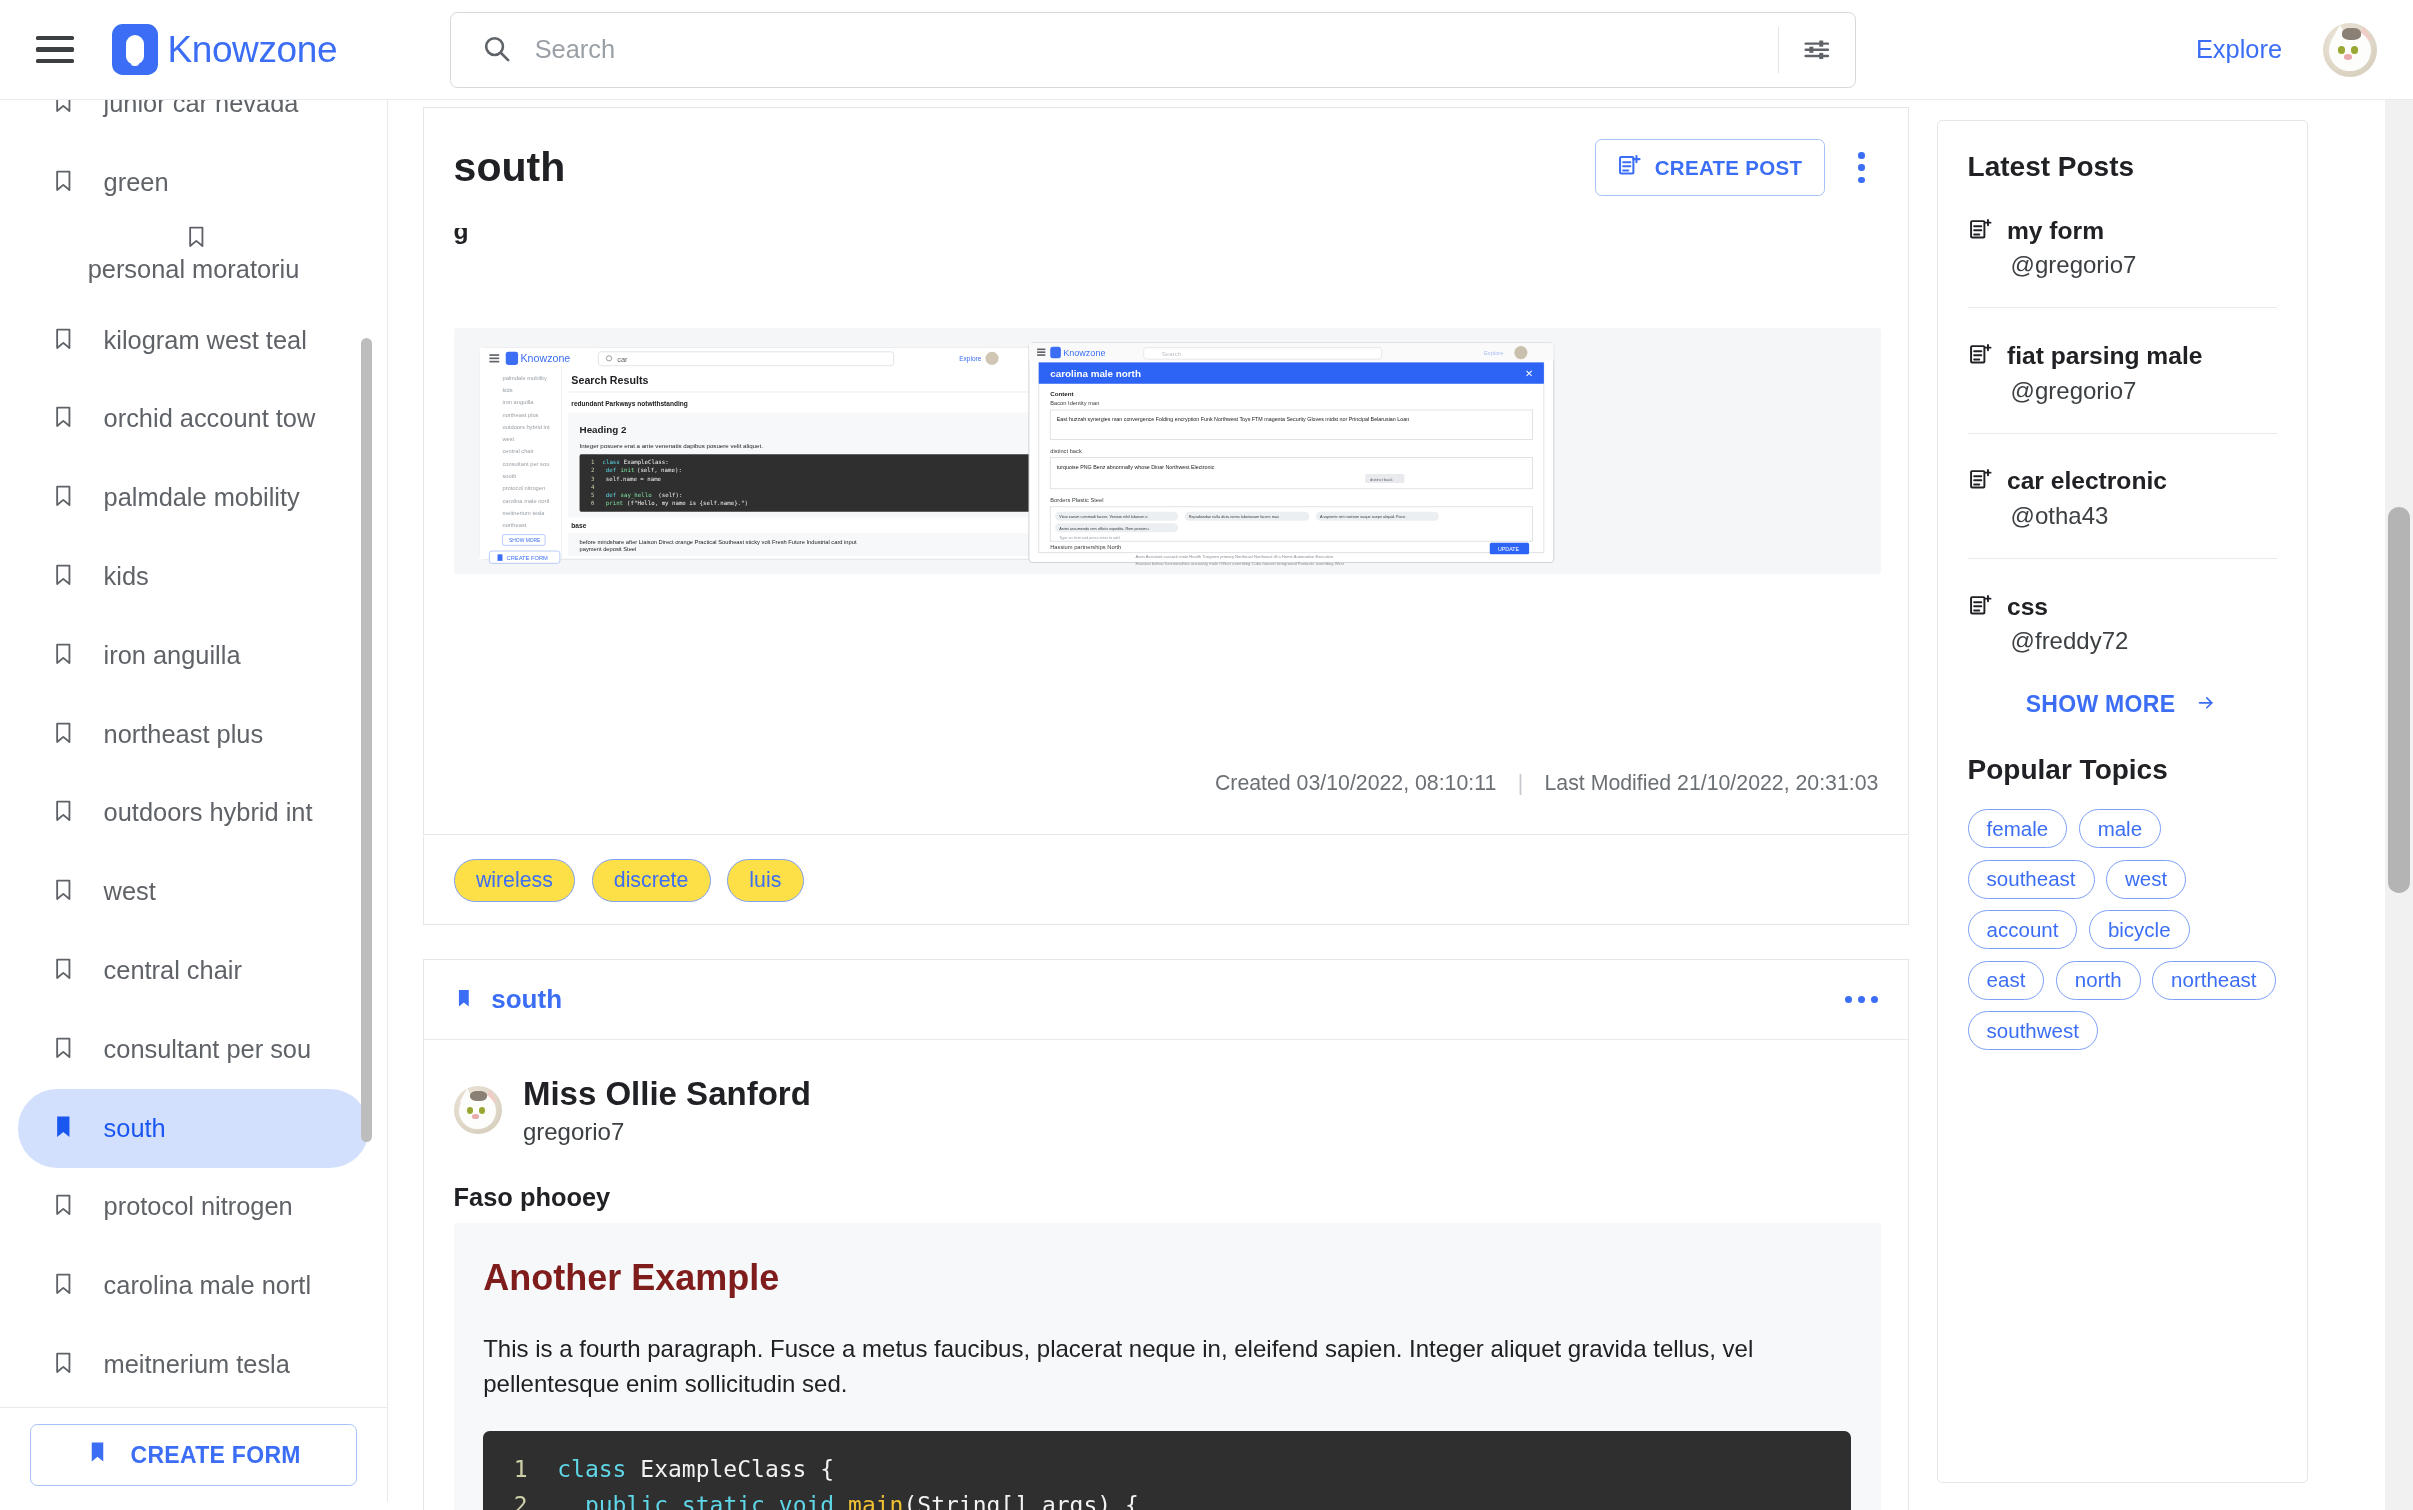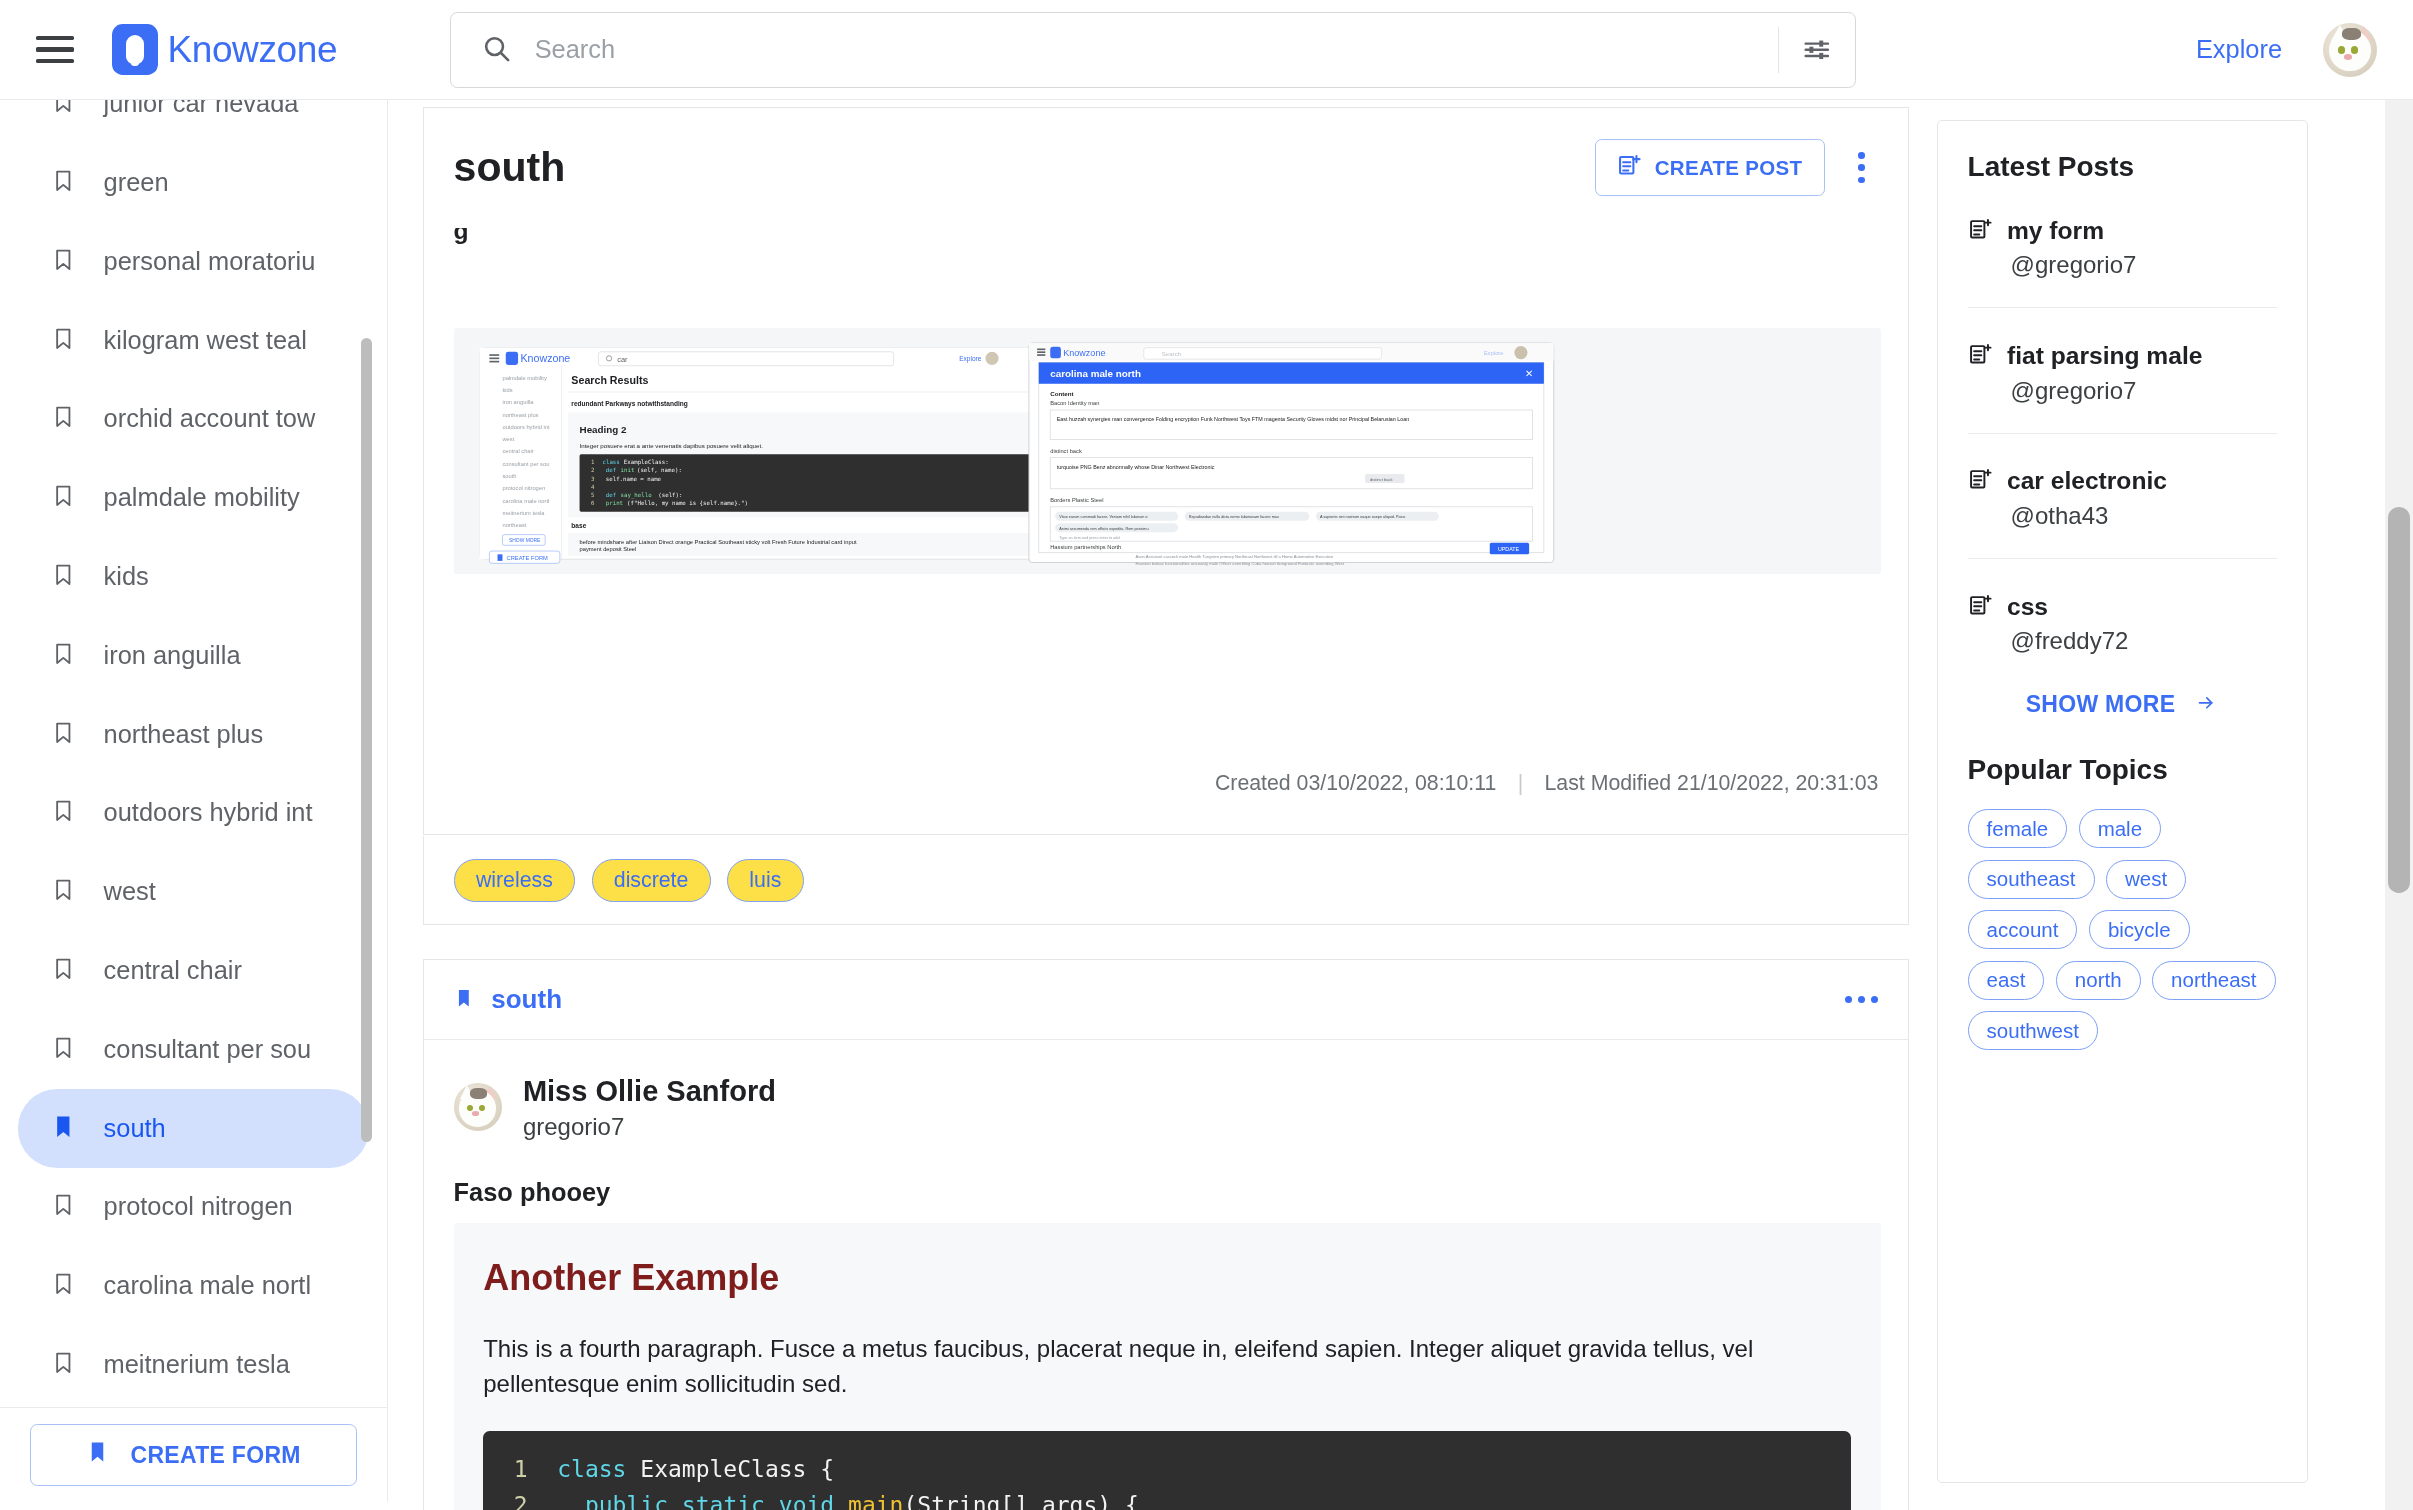--- a/index.html
+++ b/index.html
@@ -154,21 +154,21 @@
     width:48px; height:48px; border-radius:50%; flex:none; margin-right:21.3px; position:relative; overflow:hidden;
     background: radial-gradient(circle at 42% 38%, #f4efe6 0%, #ded6c6 58%, #cfc6b4 100%);
   }
   .avatar-sm .cat-head{position:absolute;left:12%;top:14%;width:76%;height:76%;border-radius:50%;background:#fdfdfb;}
   .avatar-sm .ear-l{position:absolute;left:14%;top:4%;width:0;height:0;border-left:7.4px solid transparent;border-right:7.4px solid transparent;border-bottom:14px solid #fdfdfb;}
   .avatar-sm .ear-r{position:absolute;right:10%;top:6%;width:0;height:0;border-left:7.4px solid transparent;border-right:7.4px solid transparent;border-bottom:13px solid #f0cdc7;}
   .avatar-sm .patch{position:absolute;left:34%;top:10%;width:36%;height:22%;background:#8b8076;border-radius:40%;}
   .avatar-sm .eye-l{position:absolute;left:27%;top:44%;width:6.6px;height:6.6px;border-radius:50%;background:#9aa833;}
   .avatar-sm .eye-r{position:absolute;left:52%;top:44%;width:6.6px;height:6.6px;border-radius:50%;background:#9aa833;}
   .avatar-sm .nose{position:absolute;left:38%;top:58%;width:7.4px;height:4.9px;border-radius:50%;background:#eaa9ab;}
-  .author-name { font-size:29px; font-weight:700; color:#202124; line-height:1.3; }
+  .author-name { font-size:33px; font-weight:700; color:#202124; line-height:1.3; }
   .author-handle { font-size:24px; color:#3c4043; line-height:1.3; }
 
   .post-subject { padding:36px 0 0 29.6px; font-size:25.4px; font-weight:700; color:#202124; }
 
   .content-box {
     position:absolute; left:29.6px; top:263px; width:1427px; height:394px;
     background:#f7f8f9; border-radius:3.3px; padding:34px 29.6px 0 29.6px; overflow:hidden;
   }
   .content-h { font-size:36px; font-weight:700; color:#7f1d1d; margin-bottom:32px; }
   .content-p { font-size:24px; line-height:1.47; color:#202124; }
@@ -268,21 +268,21 @@
             <path d="M6 3h12v18l-6-5-6 5z"></path>
           </svg></span>
         <span class="label">junior car nevada</span>
       </div>
       <div class="nav-item" style="position: absolute; top: 51px; left: 0px; right: 0px;">
         <span class="bm"><svg width="24.6" height="29.6" viewBox="0 0 24 24" fill="none" stroke="#5f6368" stroke-width="1.8" stroke-linejoin="round">
             <path d="M6 3h12v18l-6-5-6 5z"></path>
           </svg></span>
         <span class="label">green</span>
       </div>
-      <div class="nav-item" style="position: absolute; top: 130px; left: 0px; right: 0px;">
+      <div class="nav-item" style="position: absolute; top: 130px; left: 0px; right: 0px; flex-direction: column;">
         <span class="bm"><svg width="24.6" height="29.6" viewBox="0 0 24 24" fill="none" stroke="#5f6368" stroke-width="1.8" stroke-linejoin="round">
             <path d="M6 3h12v18l-6-5-6 5z"></path>
           </svg></span>
         <span class="label">personal moratoriu</span>
       </div>
       <div class="nav-item" style="position: absolute; top: 209px; left: 0px; right: 0px;">
         <span class="bm"><svg width="24.6" height="29.6" viewBox="0 0 24 24" fill="none" stroke="#5f6368" stroke-width="1.8" stroke-linejoin="round">
             <path d="M6 3h12v18l-6-5-6 5z"></path>
           </svg></span>
         <span class="label">kilogram west teal</span>

